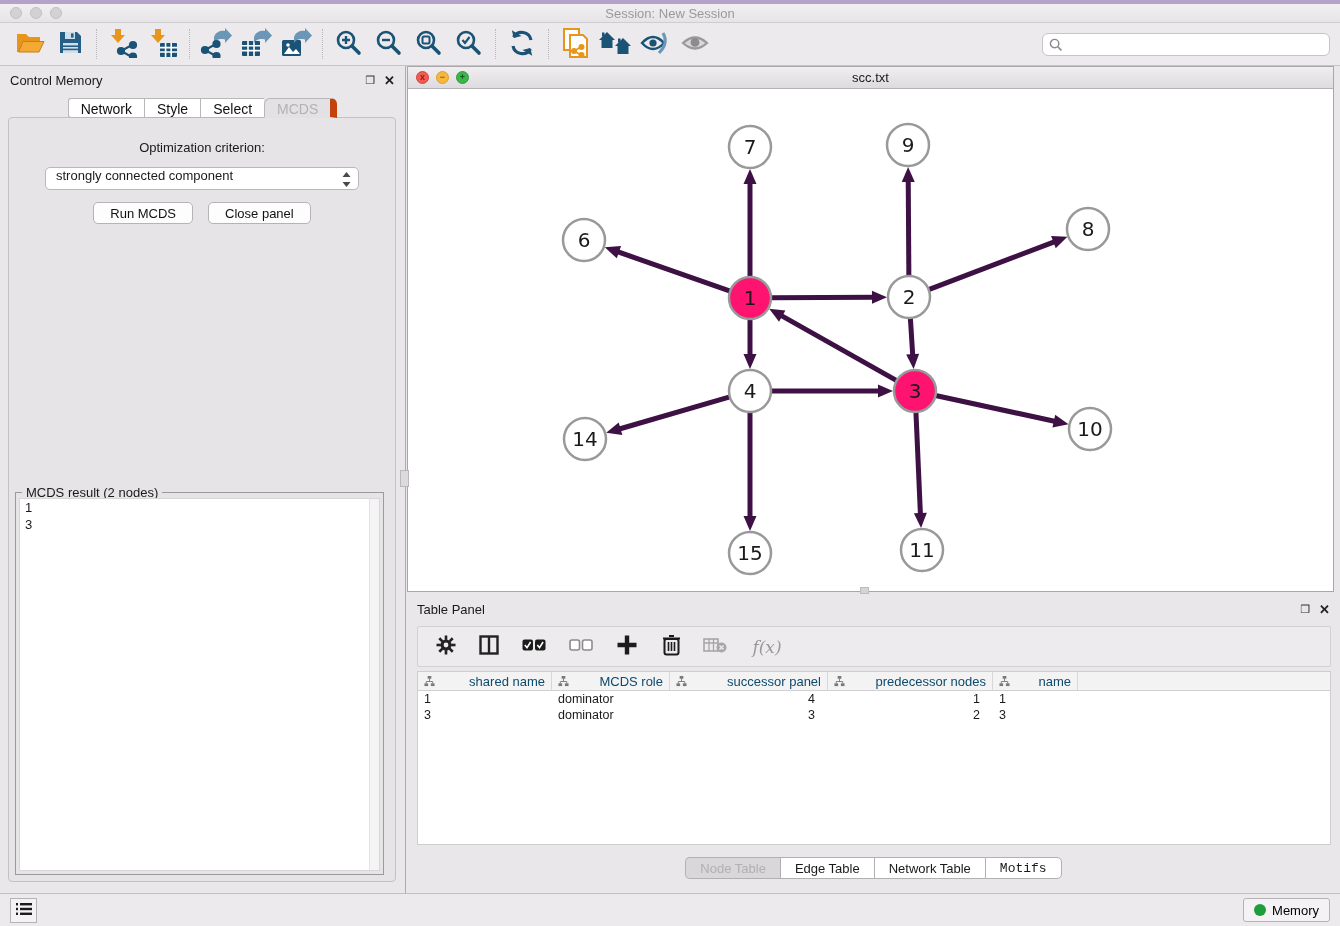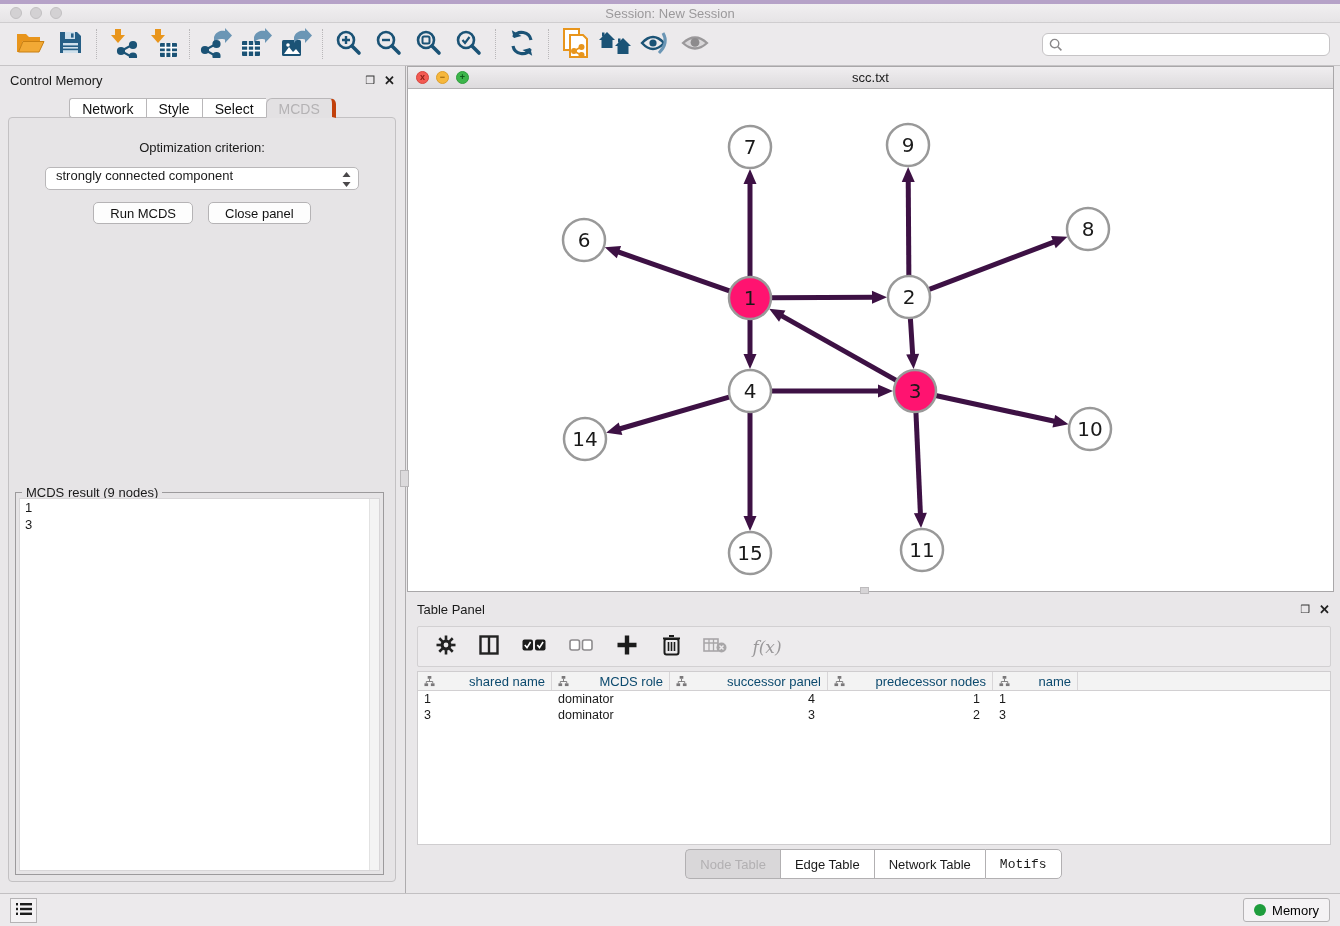--- a/index.html
+++ b/index.html
@@ -25,21 +25,21 @@
   
   .control-panel { position:absolute; left:0; top:66px; width:406px; height:827px; background:#e9e7e9; border-right:1px solid #aeacae; }
   .panel-head { display:flex; align-items:center; height:28px; padding:0 10px; }
   .panel-head .ph-title { font-size:13px; color:#1a1a1a; }
   .panel-head .ph-icons { margin-left:auto; display:flex; gap:9px; align-items:center; }
   .float-glyph { font-size:11px; color:#333; }
   .close-glyph { font-size:13px; font-weight:bold; color:#222; }
   .ctl-tabs { display:flex; justify-content:center; position:relative; z-index:2; margin-top:4px; }
   .ctl-tab { height:20px; padding:2px 12px; background:#fff; border:1px solid #b9b7b9; border-right:none; font-size:14px; color:#111;text-align:center; }
   .ctl-tab:first-child { border-radius:3px 0 0 3px; }
-  .ctl-tab:last-child { border-right:4px solid #c2410c; border-radius:6px 6px 0 0; }
+  .ctl-tab:last-child { border-right:7px solid #c2410c; border-radius:6px 6px 0 0; }
   .ctl-tab.active { background:#e3e1e3; color:#b4b2b4; border-bottom-color:#e3e1e3; }
   .ctl-body { position:absolute; left:8px; right:9px; top:51px; bottom:11px; border:1px solid #c3c1c3; border-radius:4px; background:#e6e4e6; }
   .opt-label { text-align:center; margin-top:22px; font-size:13px; }
   .dropdown { position:relative; margin:12px 36px 0 36px; height:23px; background:#fff; border:1px solid #b9b7b9; border-radius:5px; display:flex; align-items:flex-start; padding:0 26px 0 10px; }
   .dropdown .dd-value { font-size:13px; white-space:nowrap; }
   .dd-arrows { position:absolute; right:7px; top:4px; }
   .btn-row { display:flex; justify-content:center; gap:15px; margin-top:12px; }
   .mac-btn { height:22px; padding:0 16px; background:#fdfdfd; border:1px solid #b5b3b5; border-radius:5px; font-size:13px; color:#111; font-family:"Liberation Sans",sans-serif; }
   .result-box { position:absolute; left:6px; right:11px; bottom:6px; top:374px; border:1px solid #9c9a9c; background:#e6e4e6; }
   .result-legend { position:absolute; top:-8px; left:6px; background:#e6e4e6; padding:0 4px; font-size:13px; }
@@ -66,21 +66,21 @@
   .tp-toolbar { position:absolute; left:10px; right:9px; top:31px; height:41px; background:#edebed; border:1px solid #d2d0d2; border-radius:2px; display:flex; align-items:center; gap:19px; padding:0 16px; }
   .tp-table { position:absolute; left:10px; right:9px; top:76px; bottom:42px; background:#fff; border:1px solid #cfcdcf; overflow:hidden; }
   .thead { display:flex; height:19px; background:#f3f3f3; border-bottom:1px solid #d2d0d2; }
   .th { display:flex; align-items:center; border-right:1px solid #d8d6d8; position:relative; }
   .th .tree-ic { margin-left:6px; }
   .th .th-label { flex:1; text-align:right; font-size:13px; color:#0c4a6e; padding-right:6px; }
   .trow { display:flex; height:16px; align-items:center; }
   .td { font-size:12.5px; padding:0 6px; white-space:nowrap; overflow:hidden; }
   .td.right { text-align:right; padding-right:13px; }
   .tp-tabs { position:absolute; left:0; right:0; bottom:8px; display:flex; justify-content:center; }
-  .tp-tab { height:30px; padding:2px 14px; background:#fff; border:1px solid #b2b0b2; border-right:none; font-size:13px; display:flex; align-items:center; }
+  .tp-tab { height:22px; padding:2px 14px; background:#fff; border:1px solid #b2b0b2; border-right:none; font-size:13px; display:flex; align-items:center; }
   .tp-tab:first-child { border-radius:5px 0 0 5px; }
   .tp-tab:last-child { border-right:1px solid #b2b0b2; border-radius:0 5px 5px 0;font-family:Liberation Mono, monospace; }
   .tp-tab.active { background:#d9d7d9; color:#b2b0b2; }
 
   
   .statusbar { position:absolute; left:0; bottom:0; width:100%; height:33px; background:#eceaec; border-top:1px solid #c2c0c2; display:flex; align-items:center; padding:0 10px; }
   .sb-left-btn { width:27px; height:25px; background:#f4f2f4; border:1px solid #b5b3b5; display:flex; align-items:center; justify-content:center; }
   .memory-btn { margin-left:auto; height:24px; background:#f4f2f4; border:1px solid #b5b3b5; border-radius:3px; display:flex; align-items:center; gap:6px; padding:0 10px; font-size:13px; }
   .mem-dot { width:12px; height:12px; border-radius:50%; background:#1f9d3d; }
   .fx-label { font-family:"DejaVu Serif", serif; font-style:italic; font-size:17px; color:#9a989a; }
@@ -275,21 +275,21 @@
         <span class="dd-arrows"><svg width="9" height="15" viewBox="0 0 9 15">
               <path d="M4.5 0L8.5 5h-8z" fill="#4a484a"></path>
               <path d="M4.5 15L8.5 10h-8z" fill="#4a484a"></path>
             </svg></span>
       </div>
       <div class="btn-row">
         <button class="mac-btn">Run MCDS</button>
         <button class="mac-btn">Close panel</button>
       </div>
       <div class="result-box">
-        <span class="result-legend">MCDS result (9 nodes)</span>
+        <span class="result-legend">MCDS result (2 nodes)</span>
         <div class="result-inner">
           <div>
               <div class="result-line">1</div>
               <div class="result-line">3</div>
             </div>
           <div class="result-scroll"></div>
         </div>
       </div>
     </div>
   </div>

